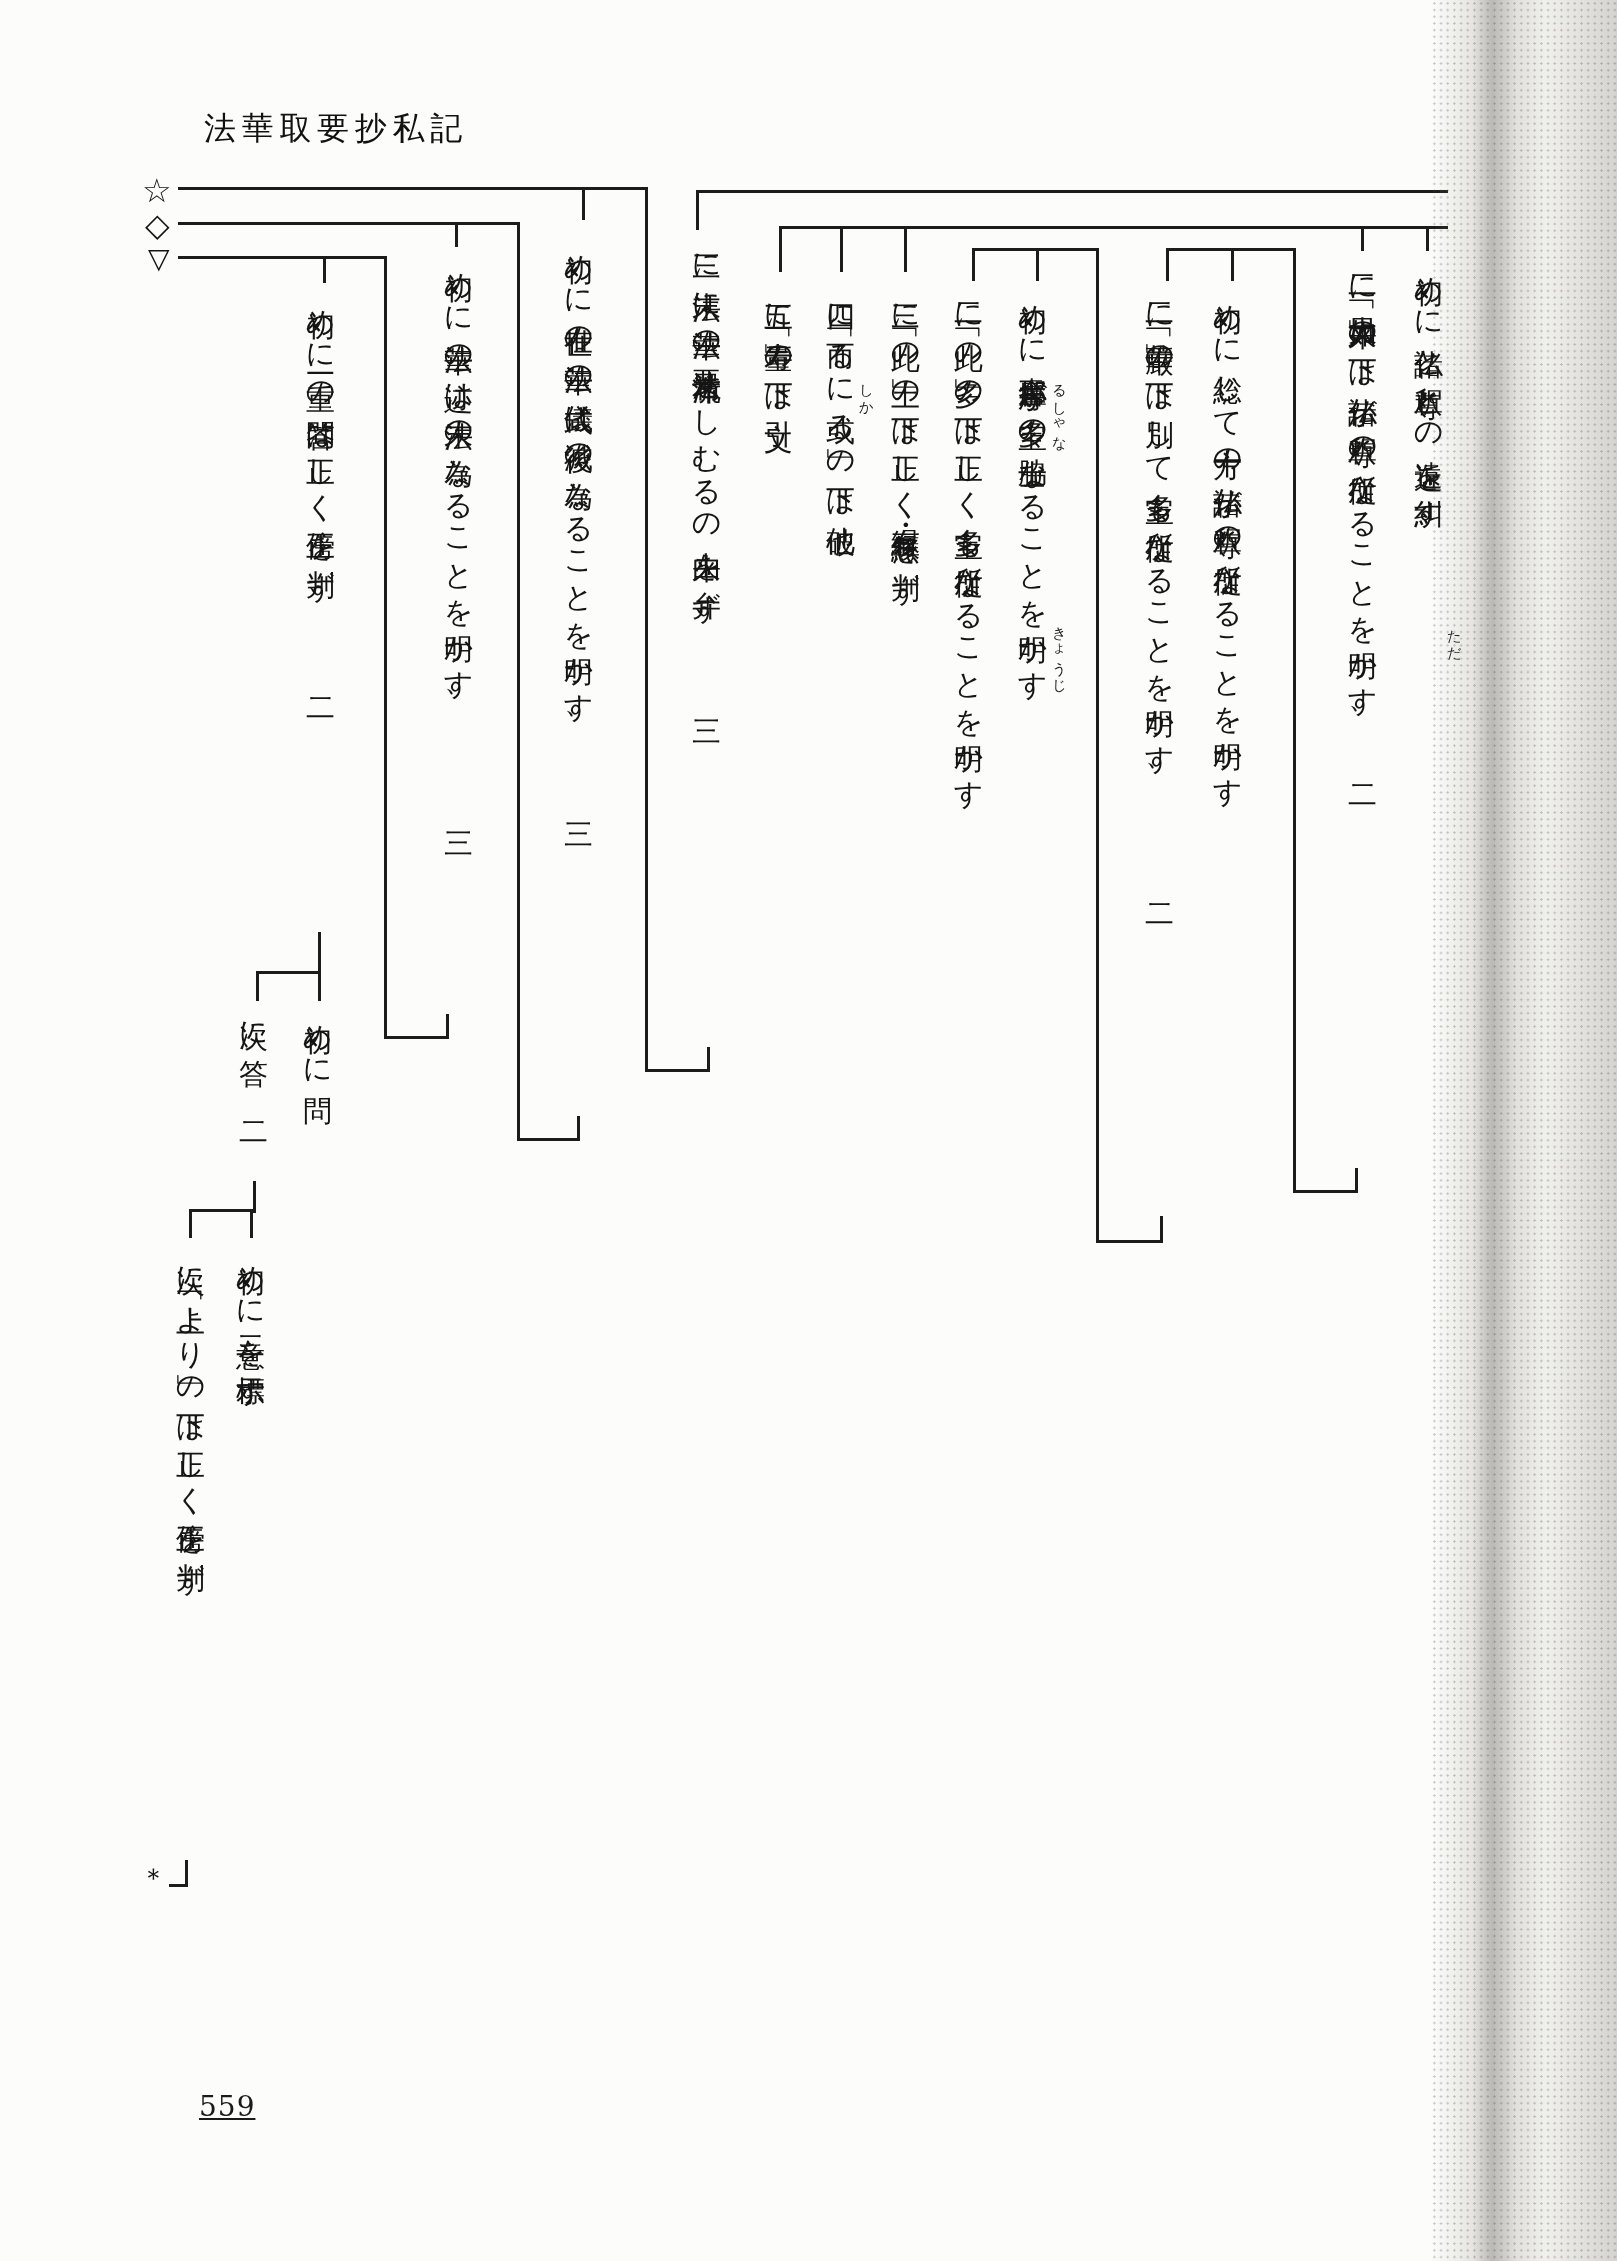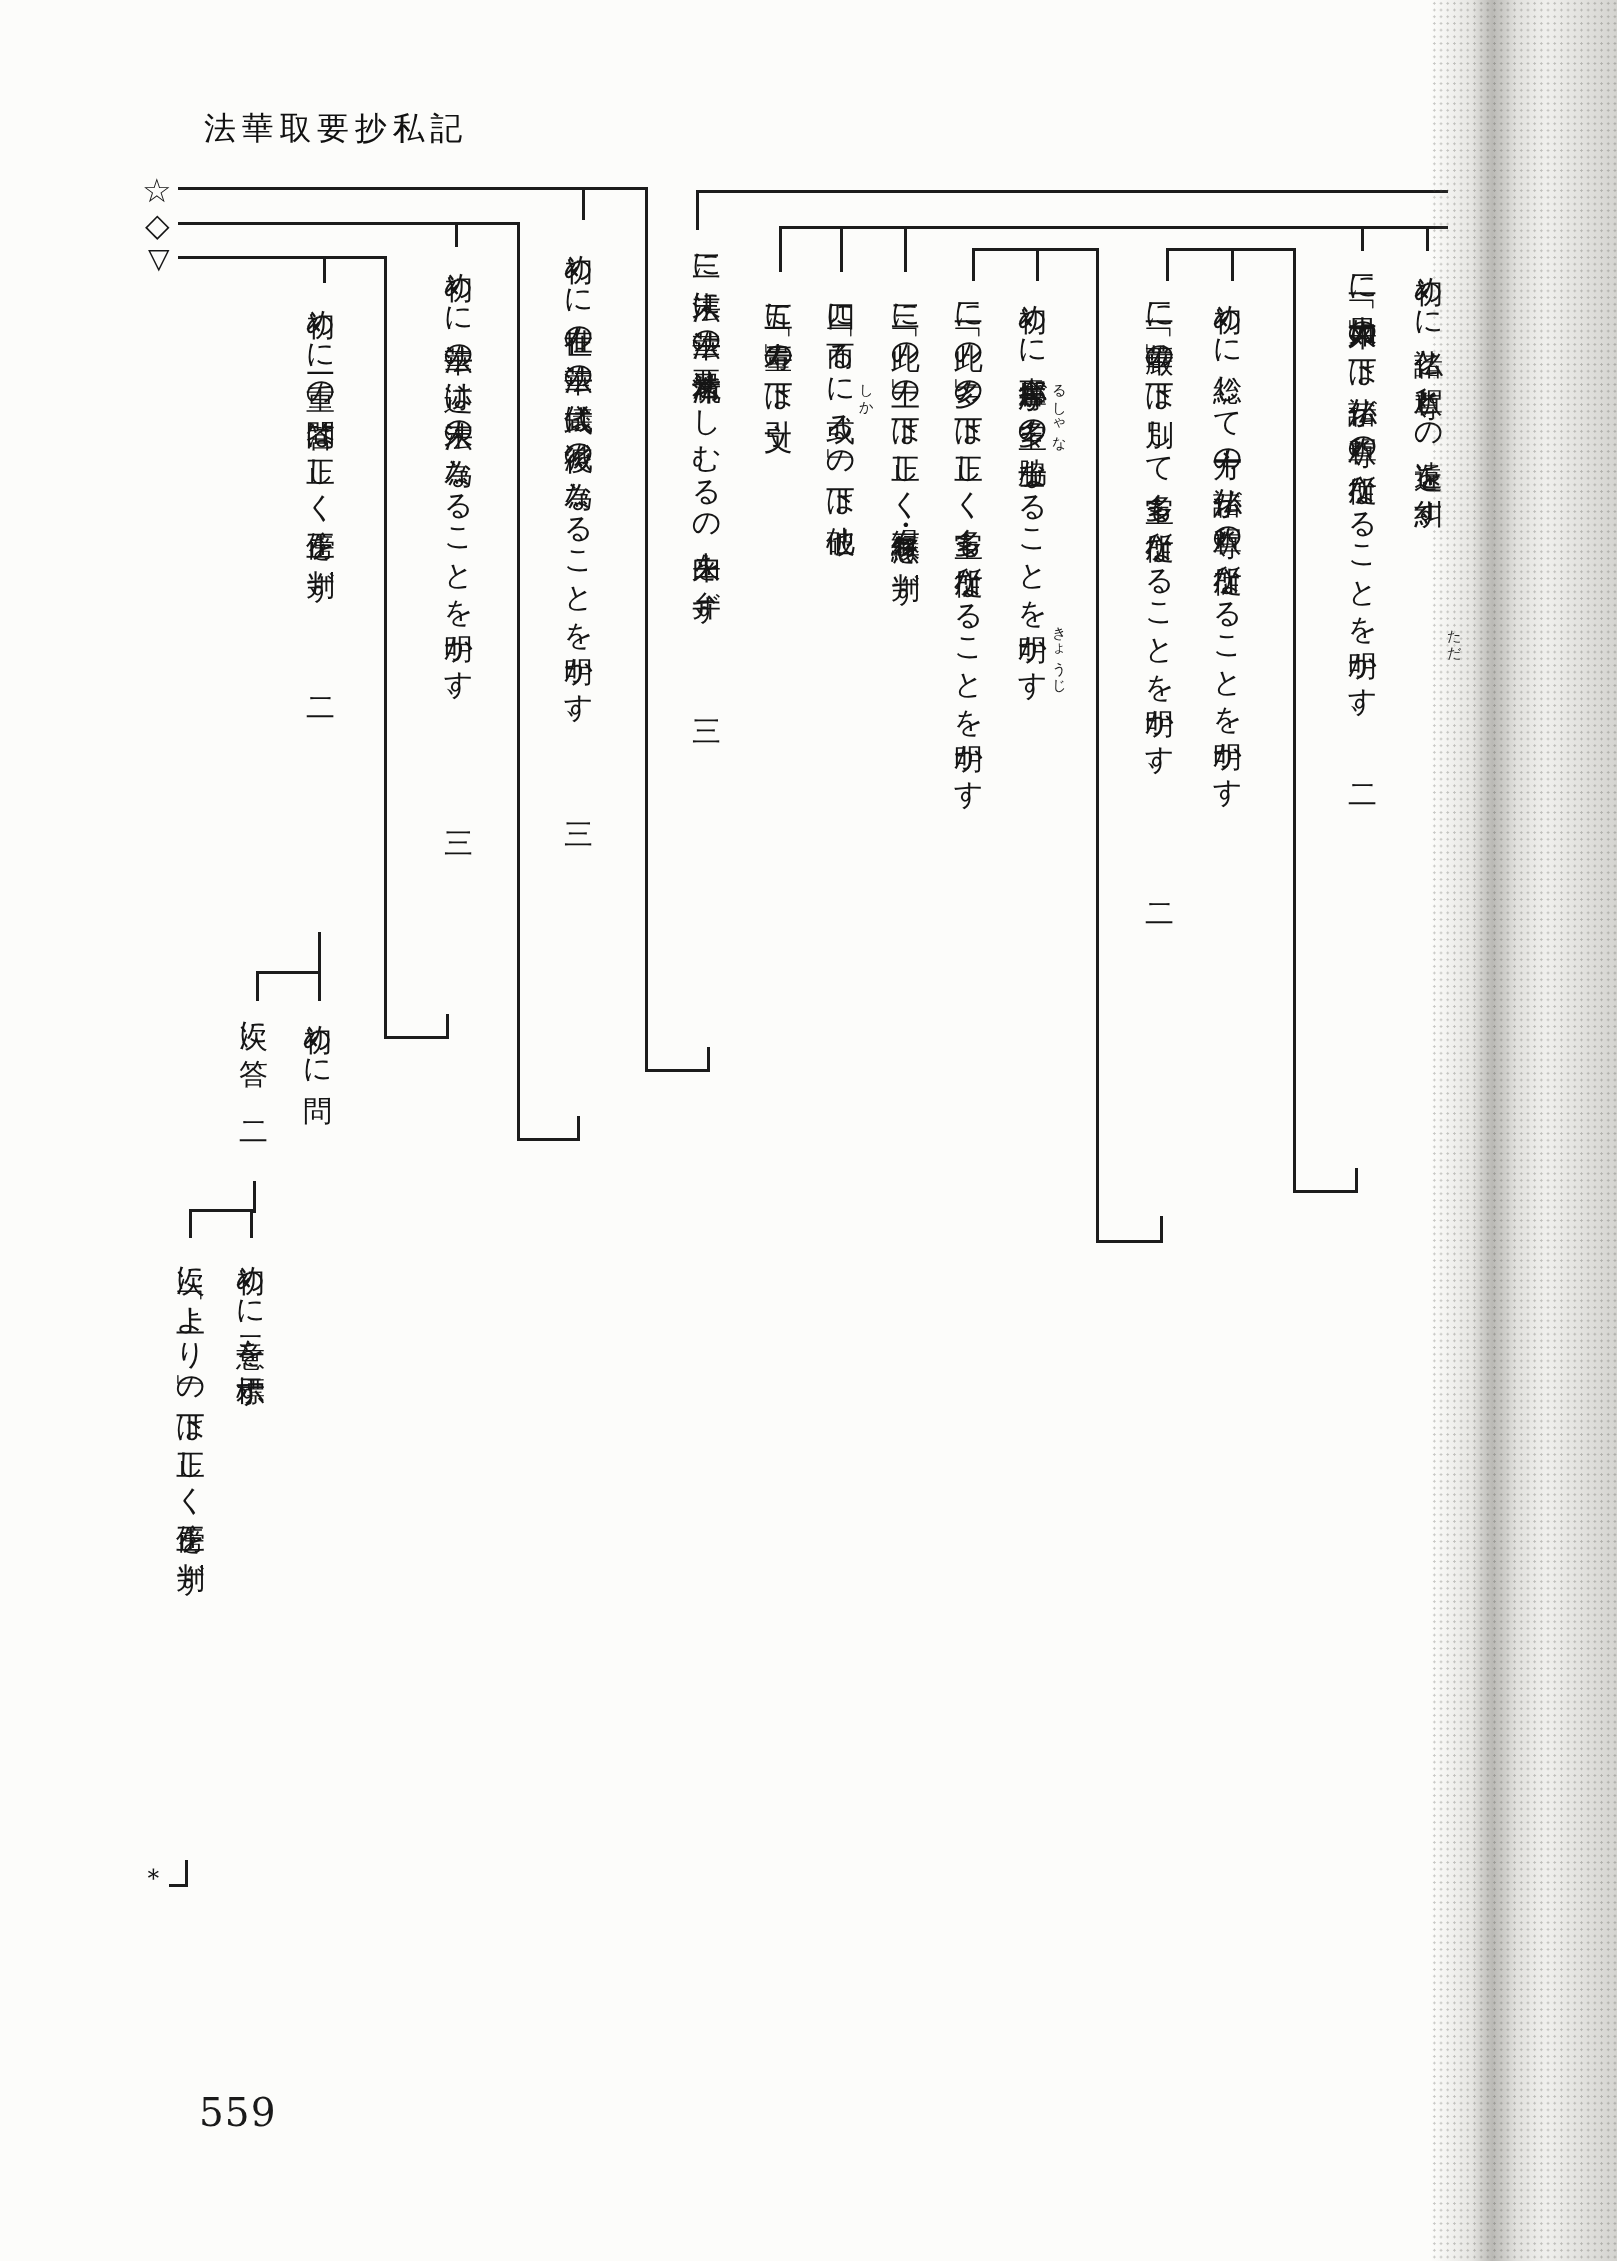--- a/index.html
+++ b/index.html
@@ -30,21 +30,21 @@
     white-space:nowrap;
     color:#1d1d1d;
   }
   .ln{position:absolute;background:#1c1c1c;}
   .title{
     position:absolute;left:204px;top:107px;
     font-size:32px;letter-spacing:5.7px;color:#111;
   }
   .pagenum{
     position:absolute;left:199px;top:2090px;
-    font-size:39px;letter-spacing:1px;color:#1a1a1a;
+    font-size:28px;letter-spacing:1px;color:#1a1a1a;text-decoration:underline;
   }
   .sym{position:absolute;color:#151515;line-height:1;}
   .star{left:142px;top:174px;font-size:33px;}
   .dia{left:145px;top:209px;font-size:32px;}
   .tri{left:148px;top:245px;font-size:28px;}
   .fnmark{position:absolute;left:140px;top:1860px;font-size:27px;color:#151515;}
   .scanband{
     position:absolute;top:0;right:0;width:186px;height:2262px;
     background-image:
       radial-gradient(rgba(70,70,64,0.28) 1px, rgba(0,0,0,0) 1.3px),

